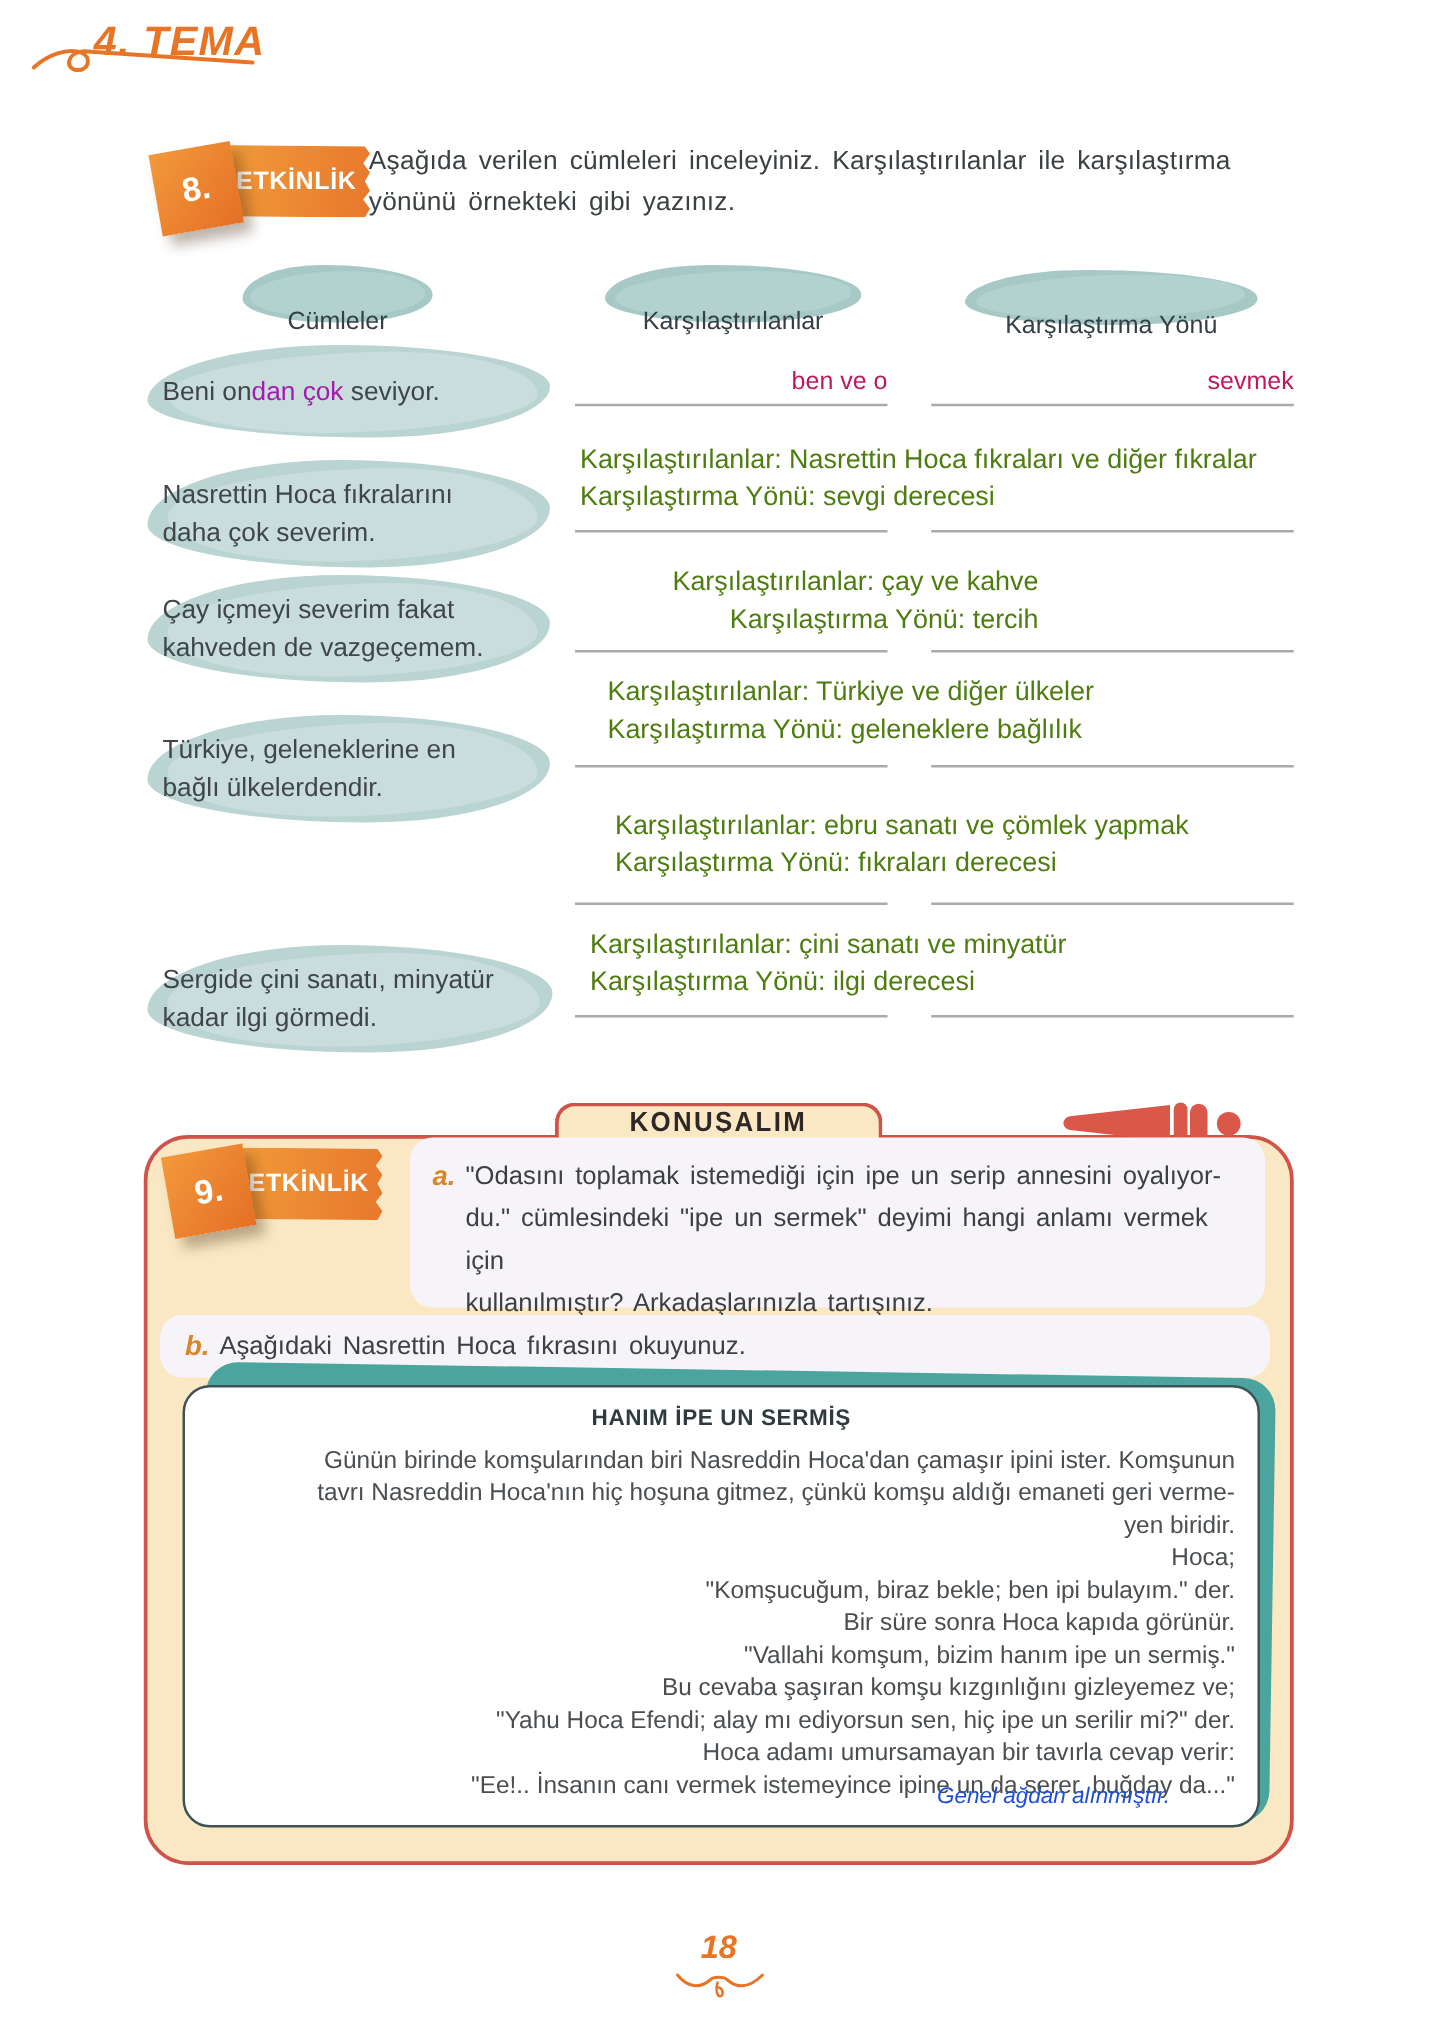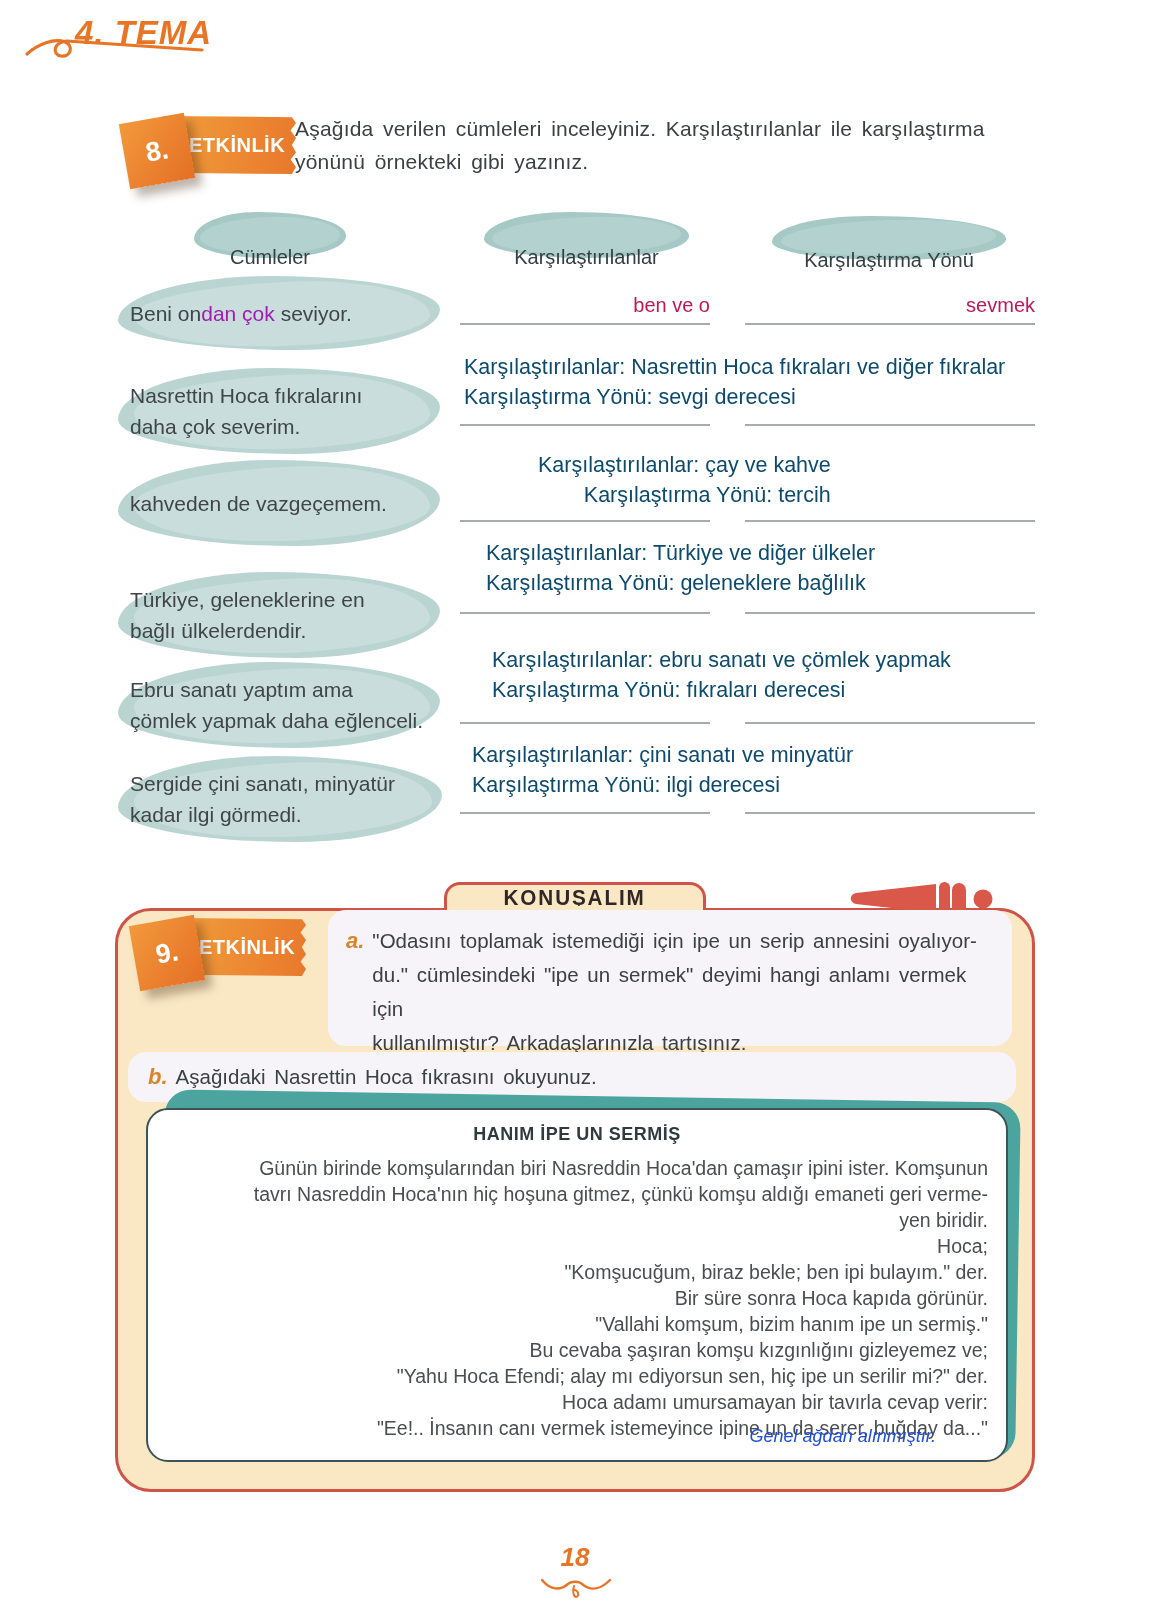--- a/index.html
+++ b/index.html
@@ -37,21 +37,21 @@
   .col-head{display:flex;align-items:center;justify-content:center;font-size:20px;color:#333F44;}
   .col-head span{position:relative;margin-top:45px;}
 
   .sentence{display:flex;flex-direction:column;justify-content:center;padding-left:12px;
     font-size:21px;color:#3F4549;line-height:31px;}
   .sentence span{position:relative;}
   .hl-red{color:#a21caf;}
 
   .answer-print{font-size:20px;color:#be185d;text-align:right;}
   .uline{height:0;border-top:2.5px solid #A7ABAD;}
-  .red-ans{color:#0c4a6e;font-size:21.5px;line-height:30px;}
+  .red-ans{color:#4d7c0f;font-size:21.5px;line-height:30px;}
 
   
   .kbox{background:#FAE8C4;border:3.5px solid #CF5349;border-radius:36px;box-sizing:border-box;}
   .tab{background:#FAE8C4;border:3.5px solid #CF5349;border-bottom:none;border-radius:16px 16px 0 0;
     box-sizing:border-box;display:flex;align-items:flex-end;justify-content:center;}
   .tab-cover{background:#FAE8C4;}
   .tab-title{font-weight:800;font-size:22px;letter-spacing:2px;color:#2F2627;
     transform:scaleX(.94);padding-bottom:1px;}
   .subbox{background:#F6F4F8;border-radius:18px;box-sizing:border-box;}
   .marker{color:#D8862B;font-weight:bold;font-style:italic;font-size:22px;}
@@ -115,43 +115,40 @@
     <span>daha çok severim.</span>
   </div>
   <div class="abs uline" style="left:460px;top:424px;width:250px;"></div>
   <div class="abs uline" style="left:745px;top:424px;width:290px;"></div>
 
   <div class="abs red-ans" style="left:538px;top:450px;text-align:right;">
     <div>Karşılaştırılanlar: çay ve kahve</div>
     <div>Karşılaştırma Yönü: tercih</div>
   </div>
   <div class="abs brush sentence" style="left:118px;top:460px;width:310px;height:86px;">
+    <span>Çay içmeyi severim fakat</span>
     <span>kahveden de vazgeçemem.</span>
   </div>
   <div class="abs uline" style="left:460px;top:520px;width:250px;"></div>
   <div class="abs uline" style="left:745px;top:520px;width:290px;"></div>
 
   <div class="abs red-ans" style="left:486px;top:538px;">
     <div>Karşılaştırılanlar: Türkiye ve diğer ülkeler</div>
     <div>Karşılaştırma Yönü: geleneklere bağlılık</div>
   </div>
   <div class="abs brush sentence" style="left:118px;top:572px;width:310px;height:86px;">
     <span>Türkiye, geleneklerine en</span>
     <span>bağlı ülkelerdendir.</span>
   </div>
   <div class="abs uline" style="left:460px;top:612px;width:250px;"></div>
   <div class="abs uline" style="left:745px;top:612px;width:290px;"></div>
 
   <div class="abs red-ans" style="left:492px;top:645px;">
     <div>Karşılaştırılanlar: ebru sanatı ve çömlek yapmak</div>
     <div>Karşılaştırma Yönü: fıkraları derecesi</div>
-  </div>
-  <div class="abs brush sentence" style="left:118px;top:662px;width:310px;height:86px;">
-    <span>Ebru sanatı yaptım ama</span>
-    <span>çömlek yapmak daha eğlenceli.</span>
   </div>
   <div class="abs uline" style="left:460px;top:722px;width:250px;"></div>
   <div class="abs uline" style="left:745px;top:722px;width:290px;"></div>
 
   <div class="abs red-ans" style="left:472px;top:740px;">
     <div>Karşılaştırılanlar: çini sanatı ve minyatür</div>
     <div>Karşılaştırma Yönü: ilgi derecesi</div>
   </div>
   <div class="abs brush sentence" style="left:118px;top:756px;width:312px;height:86px;">
     <span>Sergide çini sanatı, minyatür</span>

